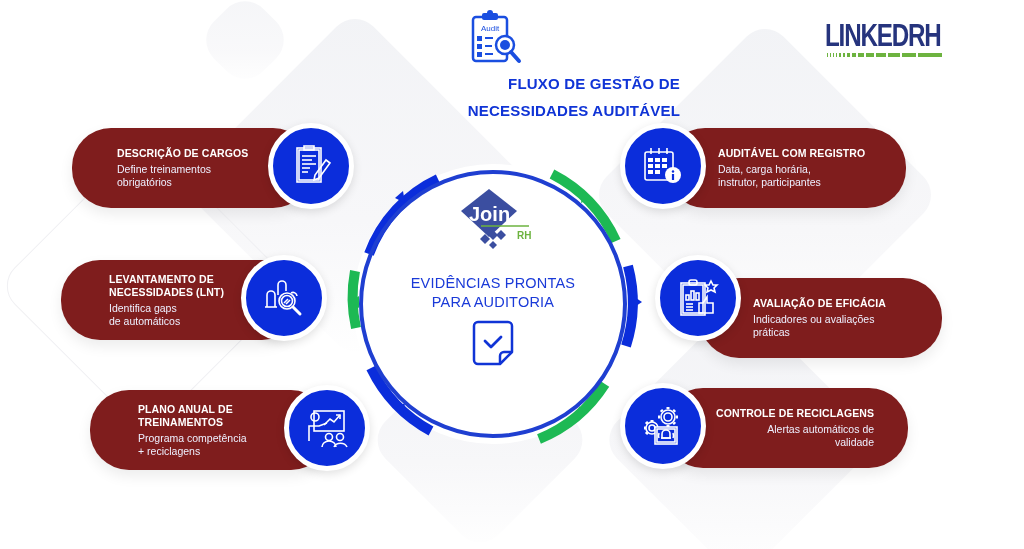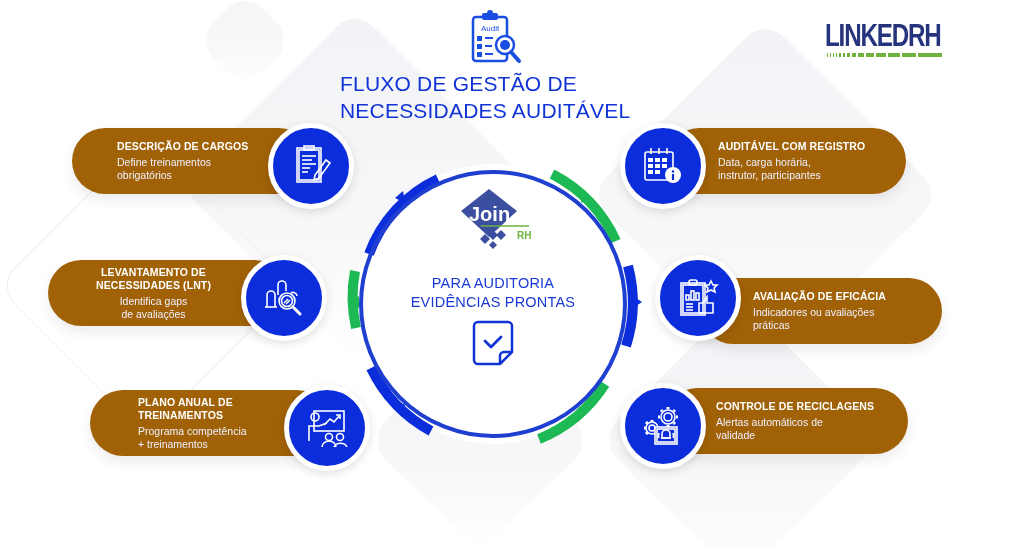--- a/index.html
+++ b/index.html
@@ -1,25 +1,25 @@
 <!DOCTYPE html>
 <html><head>
 <meta charset="utf-8">
 <style>
   html, body { margin:0; padding:0; }
   body { width:1024px; height:549px; position:relative; overflow:hidden; background:#ffffff; font-family:"Liberation Sans", "DejaVu Sans", sans-serif; }
   .bg-shape { position:absolute; background:linear-gradient(135deg,#f2f3f6 0%,#f7f7f9 60%,#ffffff 100%); border-radius:26px; transform:rotate(45deg); }
-  .title { position:absolute; left:340px; top:70px; width:340px; text-align:left; color:#1034d6; font-weight:400; font-size:21px; line-height:27px; letter-spacing:0.2px; }
+  .title { position:absolute; left:340px; top:70px; width:340px; text-align:right; color:#1034d6; font-weight:700; font-size:15px; line-height:27px; letter-spacing:0.2px; }
   .audit-icon { position:absolute; left:467px; top:8px; width:60px; height:60px; }
   .brand { position:absolute; left:825px; top:20px; width:118px; height:40px; }
   .brand-text { font-family:"Liberation Sans", sans-serif; font-weight:700; font-size:31px; color:#26347d; letter-spacing:-1.5px; transform:scaleX(0.78); transform-origin:left top; line-height:32px; white-space:nowrap; }
   .brand-bar { position:absolute; left:2px; top:33px; width:116px; height:4px; display:flex; gap:2px; }
   .brand-bar span { background:#6db33f; height:4px; }
 
-  .pill { position:absolute; height:66px; background:#a16207; border-radius:39px; color:#fff; box-shadow:0 6px 14px rgba(0,0,0,0.08); }
+  .pill { position:absolute; height:80px; background:#7f1d1d; border-radius:39px; color:#fff; box-shadow:0 6px 14px rgba(0,0,0,0.08); }
   .pill .txt { position:absolute; top:50%; transform:translateY(-50%); }
   .pill .h { font-weight:700; font-size:10.5px; line-height:13px; letter-spacing:0.1px; }
   .pill .d { font-size:10.5px; line-height:13px; margin-top:3px; color:#eef0ff; }
   .icircle { position:absolute; width:76px; height:76px; border-radius:50%; background:#0b2ddb; border:5px solid #ffffff; box-shadow:0 3px 10px rgba(0,0,0,0.12); display:flex; align-items:center; justify-content:center; }
   .icircle svg { width:46px; height:46px; }
 
   .ring { position:absolute; left:333px; top:146px; width:320px; height:320px; }
   .center-text { position:absolute; left:393px; top:274px; width:200px; text-align:center; color:#1a3ad8; font-size:14.5px; line-height:19px; letter-spacing:0.2px; }
   .join-logo { position:absolute; left:455px; top:187px; width:82px; height:62px; }
   .doc-icon { position:absolute; left:472px; top:320px; width:44px; height:48px; }
@@ -105,22 +105,22 @@
   <polygon points="25,52 30,47 35,52 30,57" fill="#3b4ea0"></polygon>
   <polygon points="33,48 38,43 43,48 38,53" fill="#3b4ea0"></polygon>
   <polygon points="41,48 46,43 51,48 46,53" fill="#3b4ea0"></polygon>
   <polygon points="34,58 38,54 42,58 38,62" fill="#3b4ea0"></polygon>
   <text x="14" y="34" font-size="20" font-weight="700" fill="#ffffff" font-family="Liberation Sans, sans-serif">Join</text>
   <line x1="26" y1="39" x2="74" y2="39" stroke="#6db33f" stroke-width="1.5"></line>
   <text x="62" y="52" font-size="10" font-weight="700" fill="#6db33f" font-family="Liberation Sans, sans-serif">RH</text>
 </svg>
 
 <div class="center-text">
+  <div>EVIDÊNCIAS PRONTAS</div>
   <div>PARA AUDITORIA</div>
-  <div>EVIDÊNCIAS PRONTAS</div>
 </div>
 
 <svg class="doc-icon" viewBox="0 0 44 48">
   <path d="M6 2 H36 a4 4 0 0 1 4 4 V32 L28 44 H6 a4 4 0 0 1 -4 -4 V6 a4 4 0 0 1 4 -4 Z" fill="none" stroke="#1034d6" stroke-width="2.5" stroke-linejoin="round"></path>
   <path d="M40 32 H32 a4 4 0 0 0 -4 4 V44" fill="none" stroke="#1034d6" stroke-width="2.5" stroke-linejoin="round"></path>
   <polyline points="13,21 19,27 29,17" fill="none" stroke="#1034d6" stroke-width="2.8" stroke-linecap="round" stroke-linejoin="round"></polyline>
 </svg>
 
 <div class="pill" style="left:72px;top:128px;width:240px;">
   <div class="txt" style="left:45px;">
@@ -138,29 +138,29 @@
     <rect x="16" y="3" width="10" height="4"></rect>
     <line x1="14" y1="13" x2="28" y2="13"></line>
       <line x1="14" y1="17" x2="24" y2="17"></line>
       <line x1="14" y1="21" x2="28" y2="21"></line>
       <line x1="14" y1="25" x2="22" y2="25"></line>
       <line x1="14" y1="29" x2="20" y2="29"></line>
     <path d="M38 17 l4 3 -11 15 -5 2 1 -5 Z"></path>
   </svg>
 </div>
 
-<div class="pill" style="left:48px;top:260px;width:240px;text-align:center;">
+<div class="pill" style="left:61px;top:260px;width:240px;">
   <div class="txt" style="left:48px;">
     <div class="h">
         <div>LEVANTAMENTO DE</div>
         <div>NECESSIDADES (LNT)</div>
       </div>
     <div class="d">
         <div>Identifica gaps</div>
-        <div>de avaliações</div>
+        <div>de automáticos</div>
       </div>
   </div>
 </div>
 <div class="icircle" style="left:241px;top:255px;">
   <svg viewBox="0 0 46 46" fill="none" stroke="#fff" stroke-width="1.6">
     <path d="M6 32 V20 a4 4 0 0 1 8 0 V32"></path>
       <path d="M17 20 V10 a4 4 0 0 1 8 0 V16"></path>
       <path d="M30 18 a4 4 0 0 1 6 3"></path>
     <line x1="4" y1="32" x2="16" y2="32"></line>
     <circle cx="26" cy="26" r="8"></circle>
@@ -172,21 +172,21 @@
 </div>
 
 <div class="pill" style="left:90px;top:390px;width:240px;">
   <div class="txt" style="left:48px;">
     <div class="h">
         <div>PLANO ANUAL DE</div>
         <div>TREINAMENTOS</div>
       </div>
     <div class="d">
         <div>Programa competência</div>
-        <div>+ treinamentos</div>
+        <div>+ reciclagens</div>
       </div>
   </div>
 </div>
 <div class="icircle" style="left:284px;top:385px;">
   <svg viewBox="0 0 46 46" fill="none" stroke="#fff" stroke-width="1.6">
     <rect x="10" y="6" width="30" height="20"></rect>
     <circle cx="11" cy="12" r="4"></circle>
       <path d="M5 36 V21 h10 l8 -3"></path>
     <polyline points="20,20 26,14 30,17 36,10"></polyline>
       <polyline points="32,10 36,10 36,14"></polyline>
@@ -247,21 +247,21 @@
       <rect x="21" y="18" width="3" height="7"></rect>
     <line x1="11" y1="29" x2="18" y2="29"></line>
       <line x1="11" y1="32" x2="18" y2="32"></line>
       <line x1="11" y1="35" x2="18" y2="35"></line>
     <path d="M24 38 V28 h4 l4 -6 v6 h6 v10 Z"></path>
     <polygon points="36,6 38,10 42,10 39,13 40,17 36,15 32,17 33,13 30,10 34,10"></polygon>
   </svg>
 </div>
 
 <div class="pill" style="left:664px;top:388px;width:244px;">
-  <div class="txt" style="left:52px;">
+  <div class="txt" style="left:52px;text-align:right;">
     <div class="h"><span>CONTROLE DE RECICLAGENS</span></div>
     <div class="d">
         <div>Alertas automáticos de</div>
         <div>validade</div>
       </div>
   </div>
 </div>
 <div class="icircle" style="left:620px;top:383px;">
   <svg viewBox="0 0 46 46" fill="none" stroke="#fff" stroke-width="1.6">
     <circle cx="28" cy="14" r="7"></circle>

